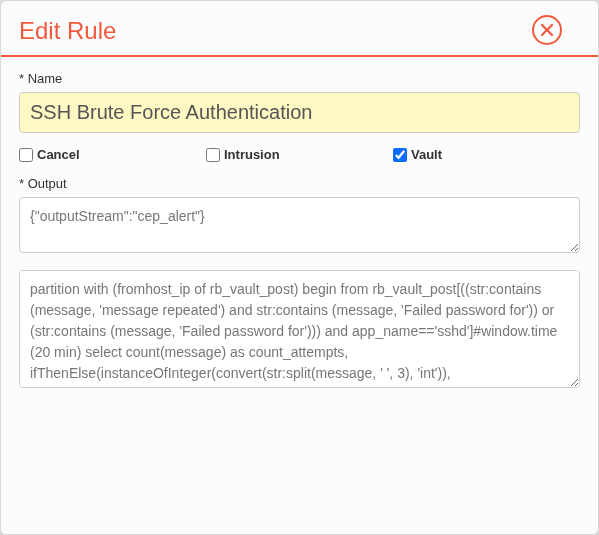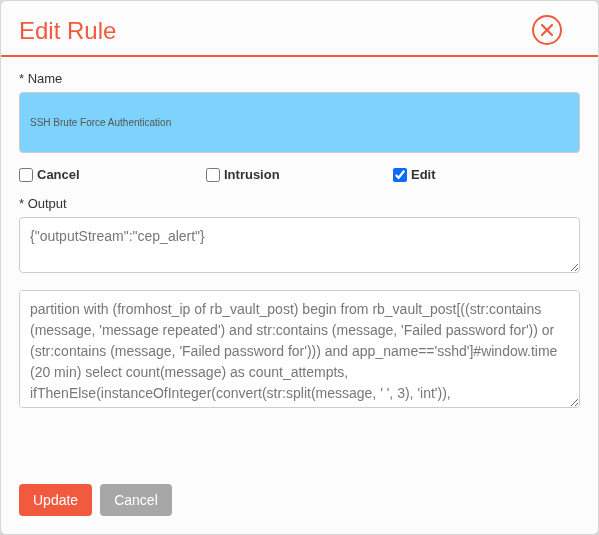--- a/index.html
+++ b/index.html
@@ -59,25 +59,25 @@
   }
   .form-label {
     font-weight: 400;
     font-size: 13px;
     margin-bottom: 6px;
     display: block;
     color: #333;
   }
   .text-input {
     width: 100%;
-    padding: 24px 10px;
-    font-size: 10px;
+    padding: 8px 10px;
+    font-size: 20px;
     border: 1px solid #ccc;
     border-radius: 4px;
-    background: #7dd3fc;
+    background: #fef9c3;
     color: #555;
   }
   .textarea {
     width: 100%;
     padding: 8px 10px;
     font-size: 14px;
     border: 1px solid #ccc;
     border-radius: 4px;
     background: #fff;
     color: #777;
@@ -160,34 +160,30 @@
         <label class="checkbox-item">
           <input type="checkbox" style="">
           <span>Cancel</span>
         </label>
         <label class="checkbox-item">
           <input type="checkbox" style="">
           <span>Intrusion</span>
         </label>
         <label class="checkbox-item">
           <input type="checkbox" checked="" style="">
-          <span>Edit</span>
+          <span>Vault</span>
         </label>
       </div>
     </div>
 
     <div class="form-group">
       <label class="form-label">* Output</label>
       <textarea class="textarea output" style="">{"outputStream":"cep_alert"}</textarea>
     </div>
 
     <div class="form-group">
       <textarea class="textarea exec" style="">partition with (fromhost_ip of rb_vault_post) begin from rb_vault_post[((str:contains (message, 'message repeated') and str:contains (message, 'Failed password for')) or (str:contains (message, 'Failed password for'))) and app_name=='sshd']#window.time (20 min) select count(message) as count_attempts, ifThenElse(instanceOfInteger(convert(str:split(message, ' ', 3), 'int')),</textarea>
     </div>
 
   </div>
 
-  <div class="modal-footer">
-    <button class="btn btn-primary">Update</button>
-    <button class="btn btn-secondary">Cancel</button>
-  </div>
 
 </div>
 
 </body></html>

